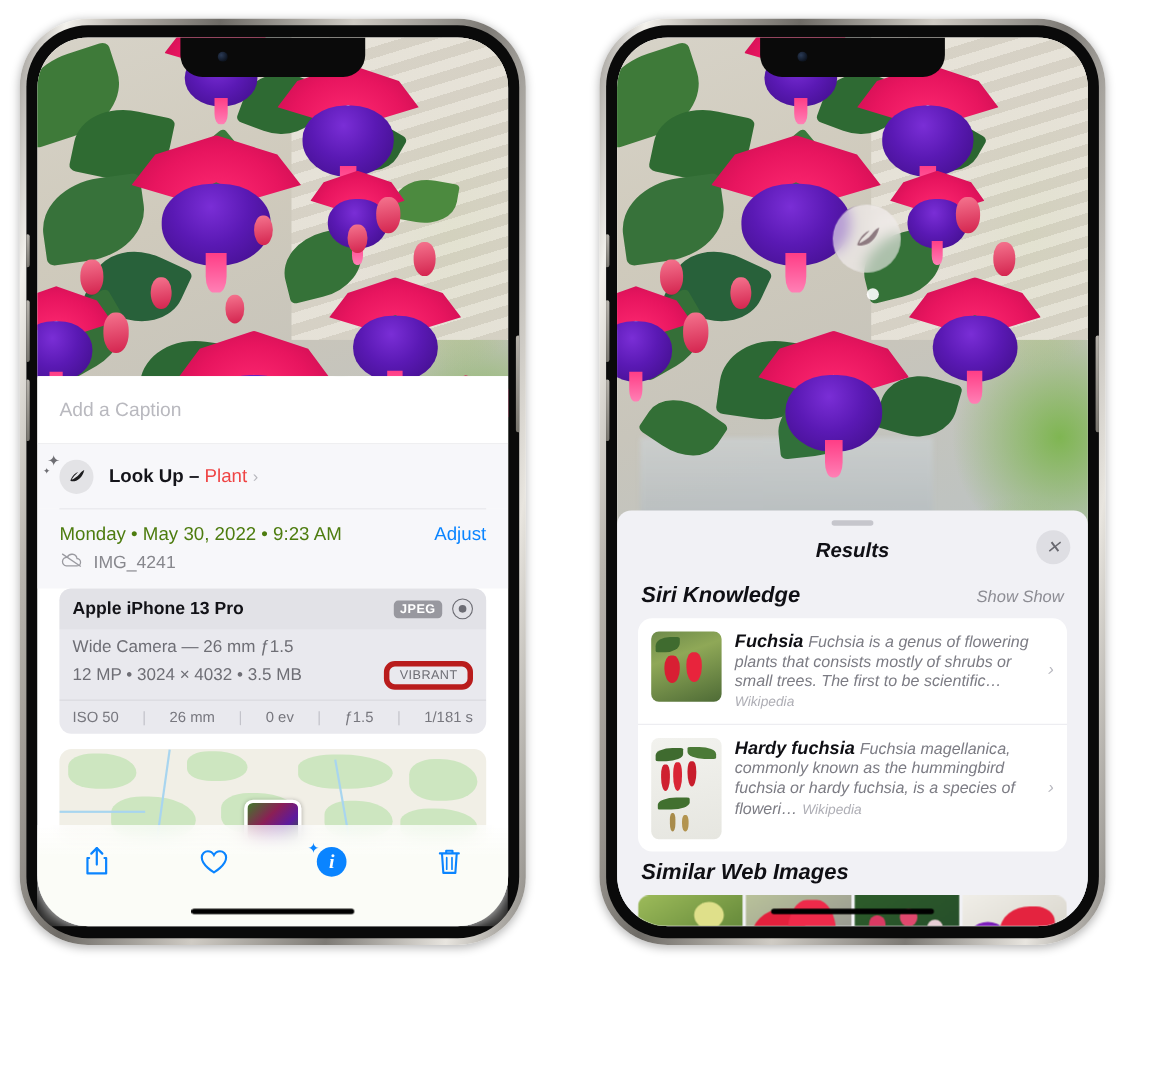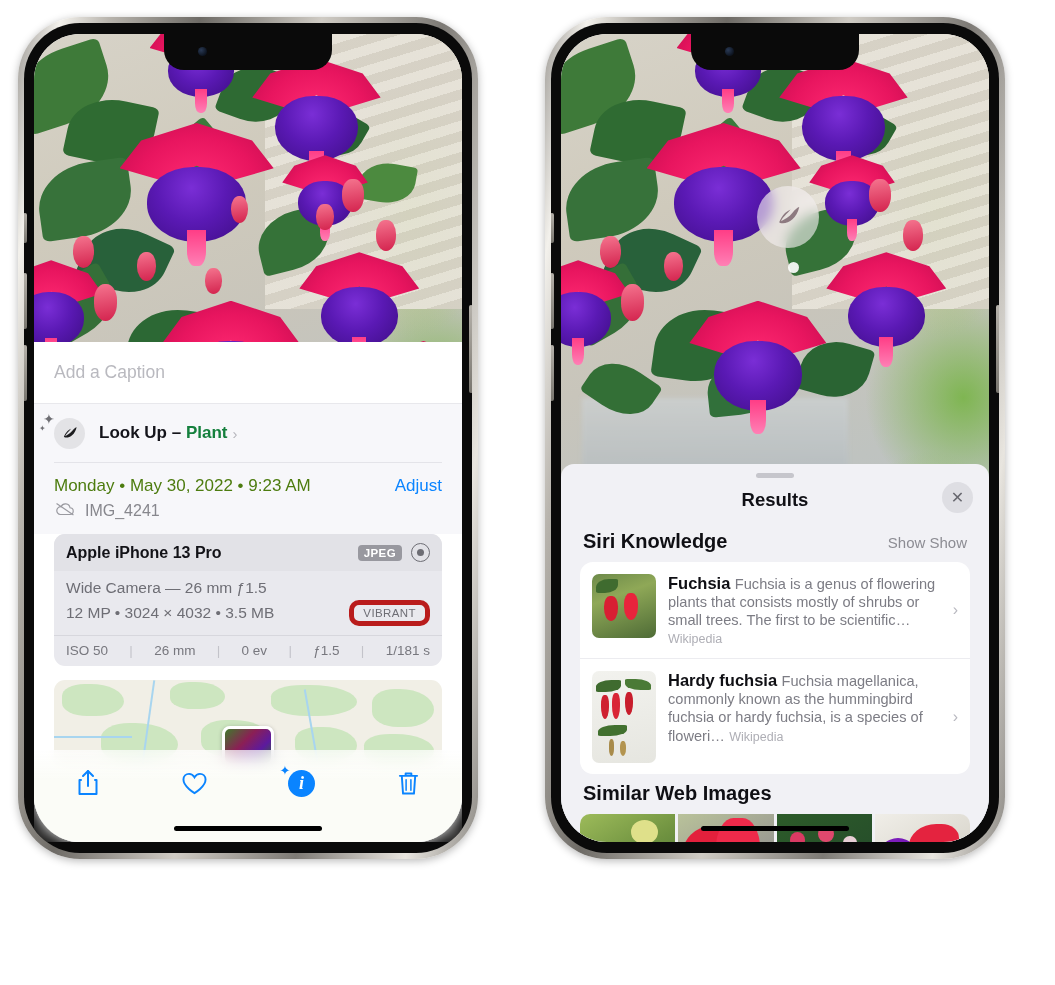--- a/index.html
+++ b/index.html
@@ -120,21 +120,21 @@
   }
   .leaf-badge {
     width: 31px; height: 31px; border-radius: 50%;
     background: #e3e3e6; display: flex; align-items: center; justify-content: center;
     position: relative; flex: none; margin-right: 14px;
   }
   .sparkle { position: absolute; color: #6e6e73; font-size: 12px; line-height: 1; }
   .sp1 { left: -11px; top: -6px; font-size: 14px; }
   .sp2 { left: -15px; top: 7px; font-size: 8px; }
   .lookup-text { font-size: 17px; font-weight: 700; color: #14141a; }
-  .lookup-text .kind { font-weight: 700; color: #15803d; }
+  .lookup-text .kind { font-weight: 400; color: #ef4444; }
   .chev { color: #b6b6bc; font-size: 15px; margin-left: 5px; }
 
   .meta-block { background: #f7f7fa; padding: 0 20px; }
   .meta-sep { height: 1px; background: #e4e4e9; margin: 0 0 0 0; }
   .meta-line1 {
     display: flex; align-items: baseline; justify-content: space-between;
     padding-top: 13px;
   }
   .meta-date { font-size: 17px; color: #4d7c0f; font-weight: 400; }
   .adjust { font-size: 17px; color: #0a84ff; }
@@ -222,20 +222,21 @@
   .vlu-dot {
     position: absolute; left: 50%; top: 78px; transform: translateX(-50%);
     width: 11px; height: 11px; border-radius: 50%; background: rgba(255,255,255,.9);
     z-index: 22;
   }
 
   .results-sheet {
     position: absolute; left: 0; right: 0; bottom: 0; top: 430px;
     background: #f1f1f5; border-radius: 13px 13px 0 0; z-index: 20;
     overflow: hidden;
+    font-style: italic;
   }
   .grabber {
     width: 38px; height: 5px; border-radius: 3px; background: #c6c6cc;
     margin: 9px auto 0;
   }
   .results-head {
     position: relative; height: 44px; display: flex; align-items: center; justify-content: center;
   }
   .results-title { font-size: 18.5px; font-weight: 700; color: #101015; }
   .close-btn {

